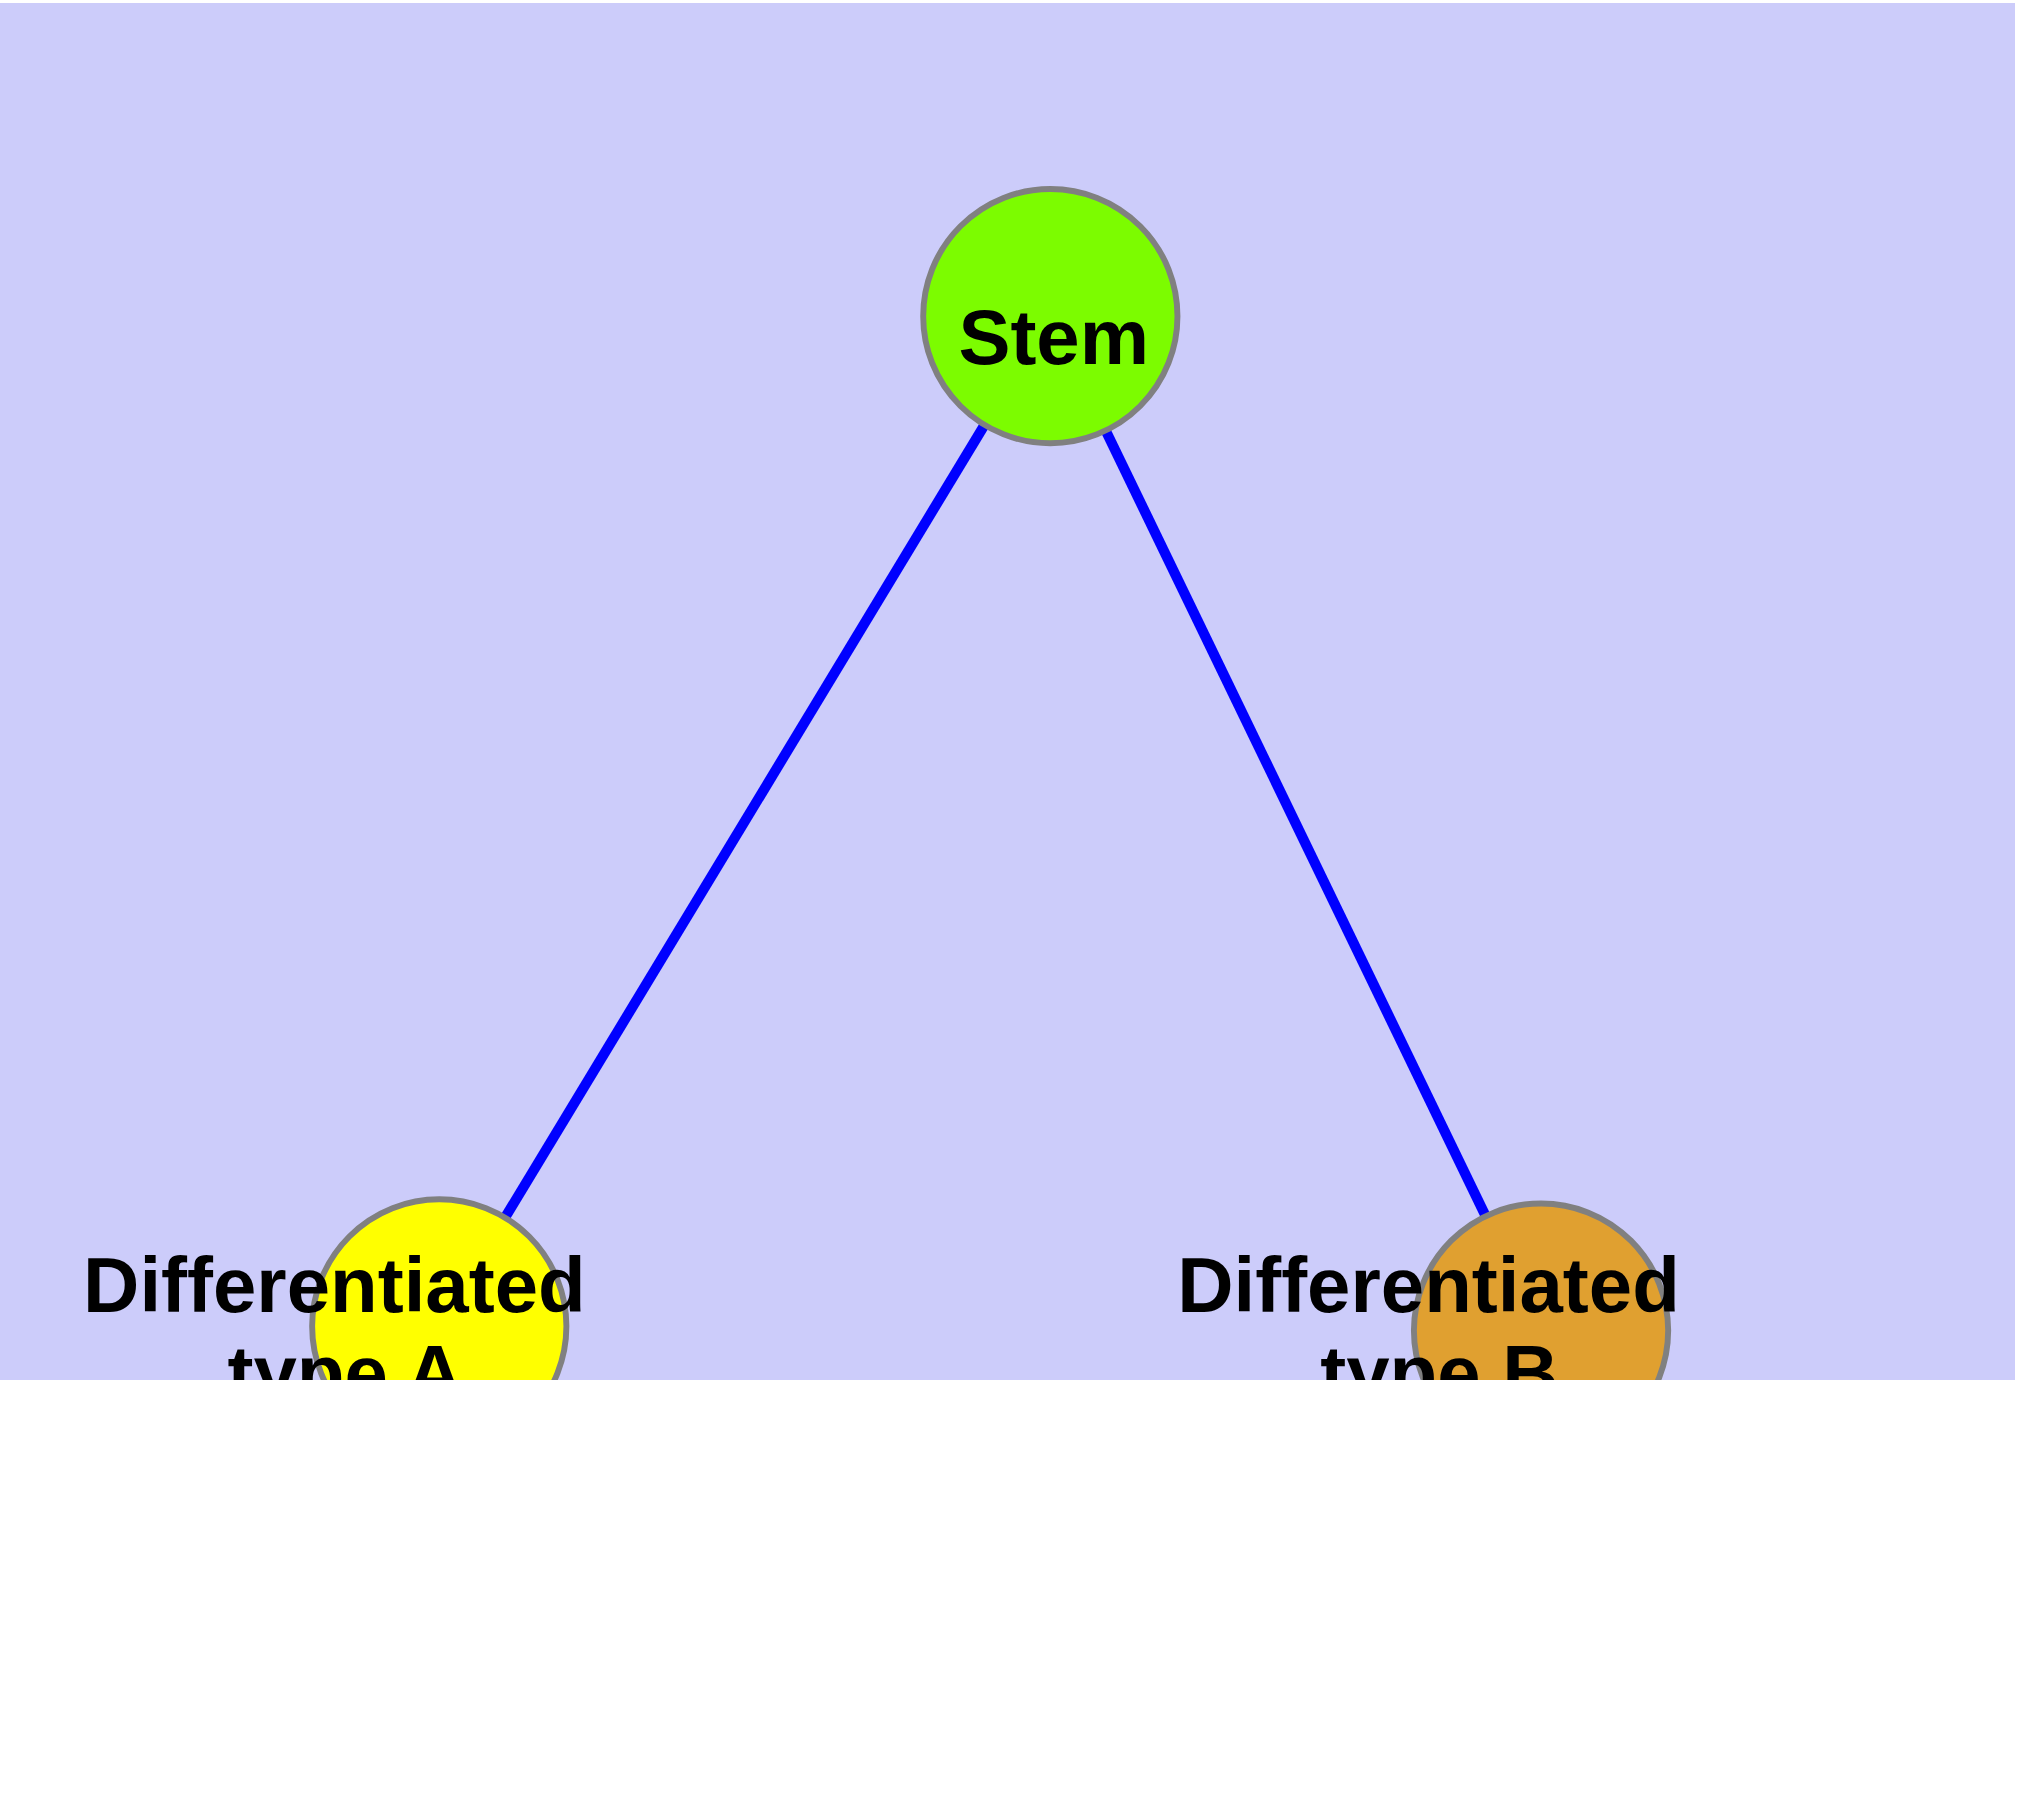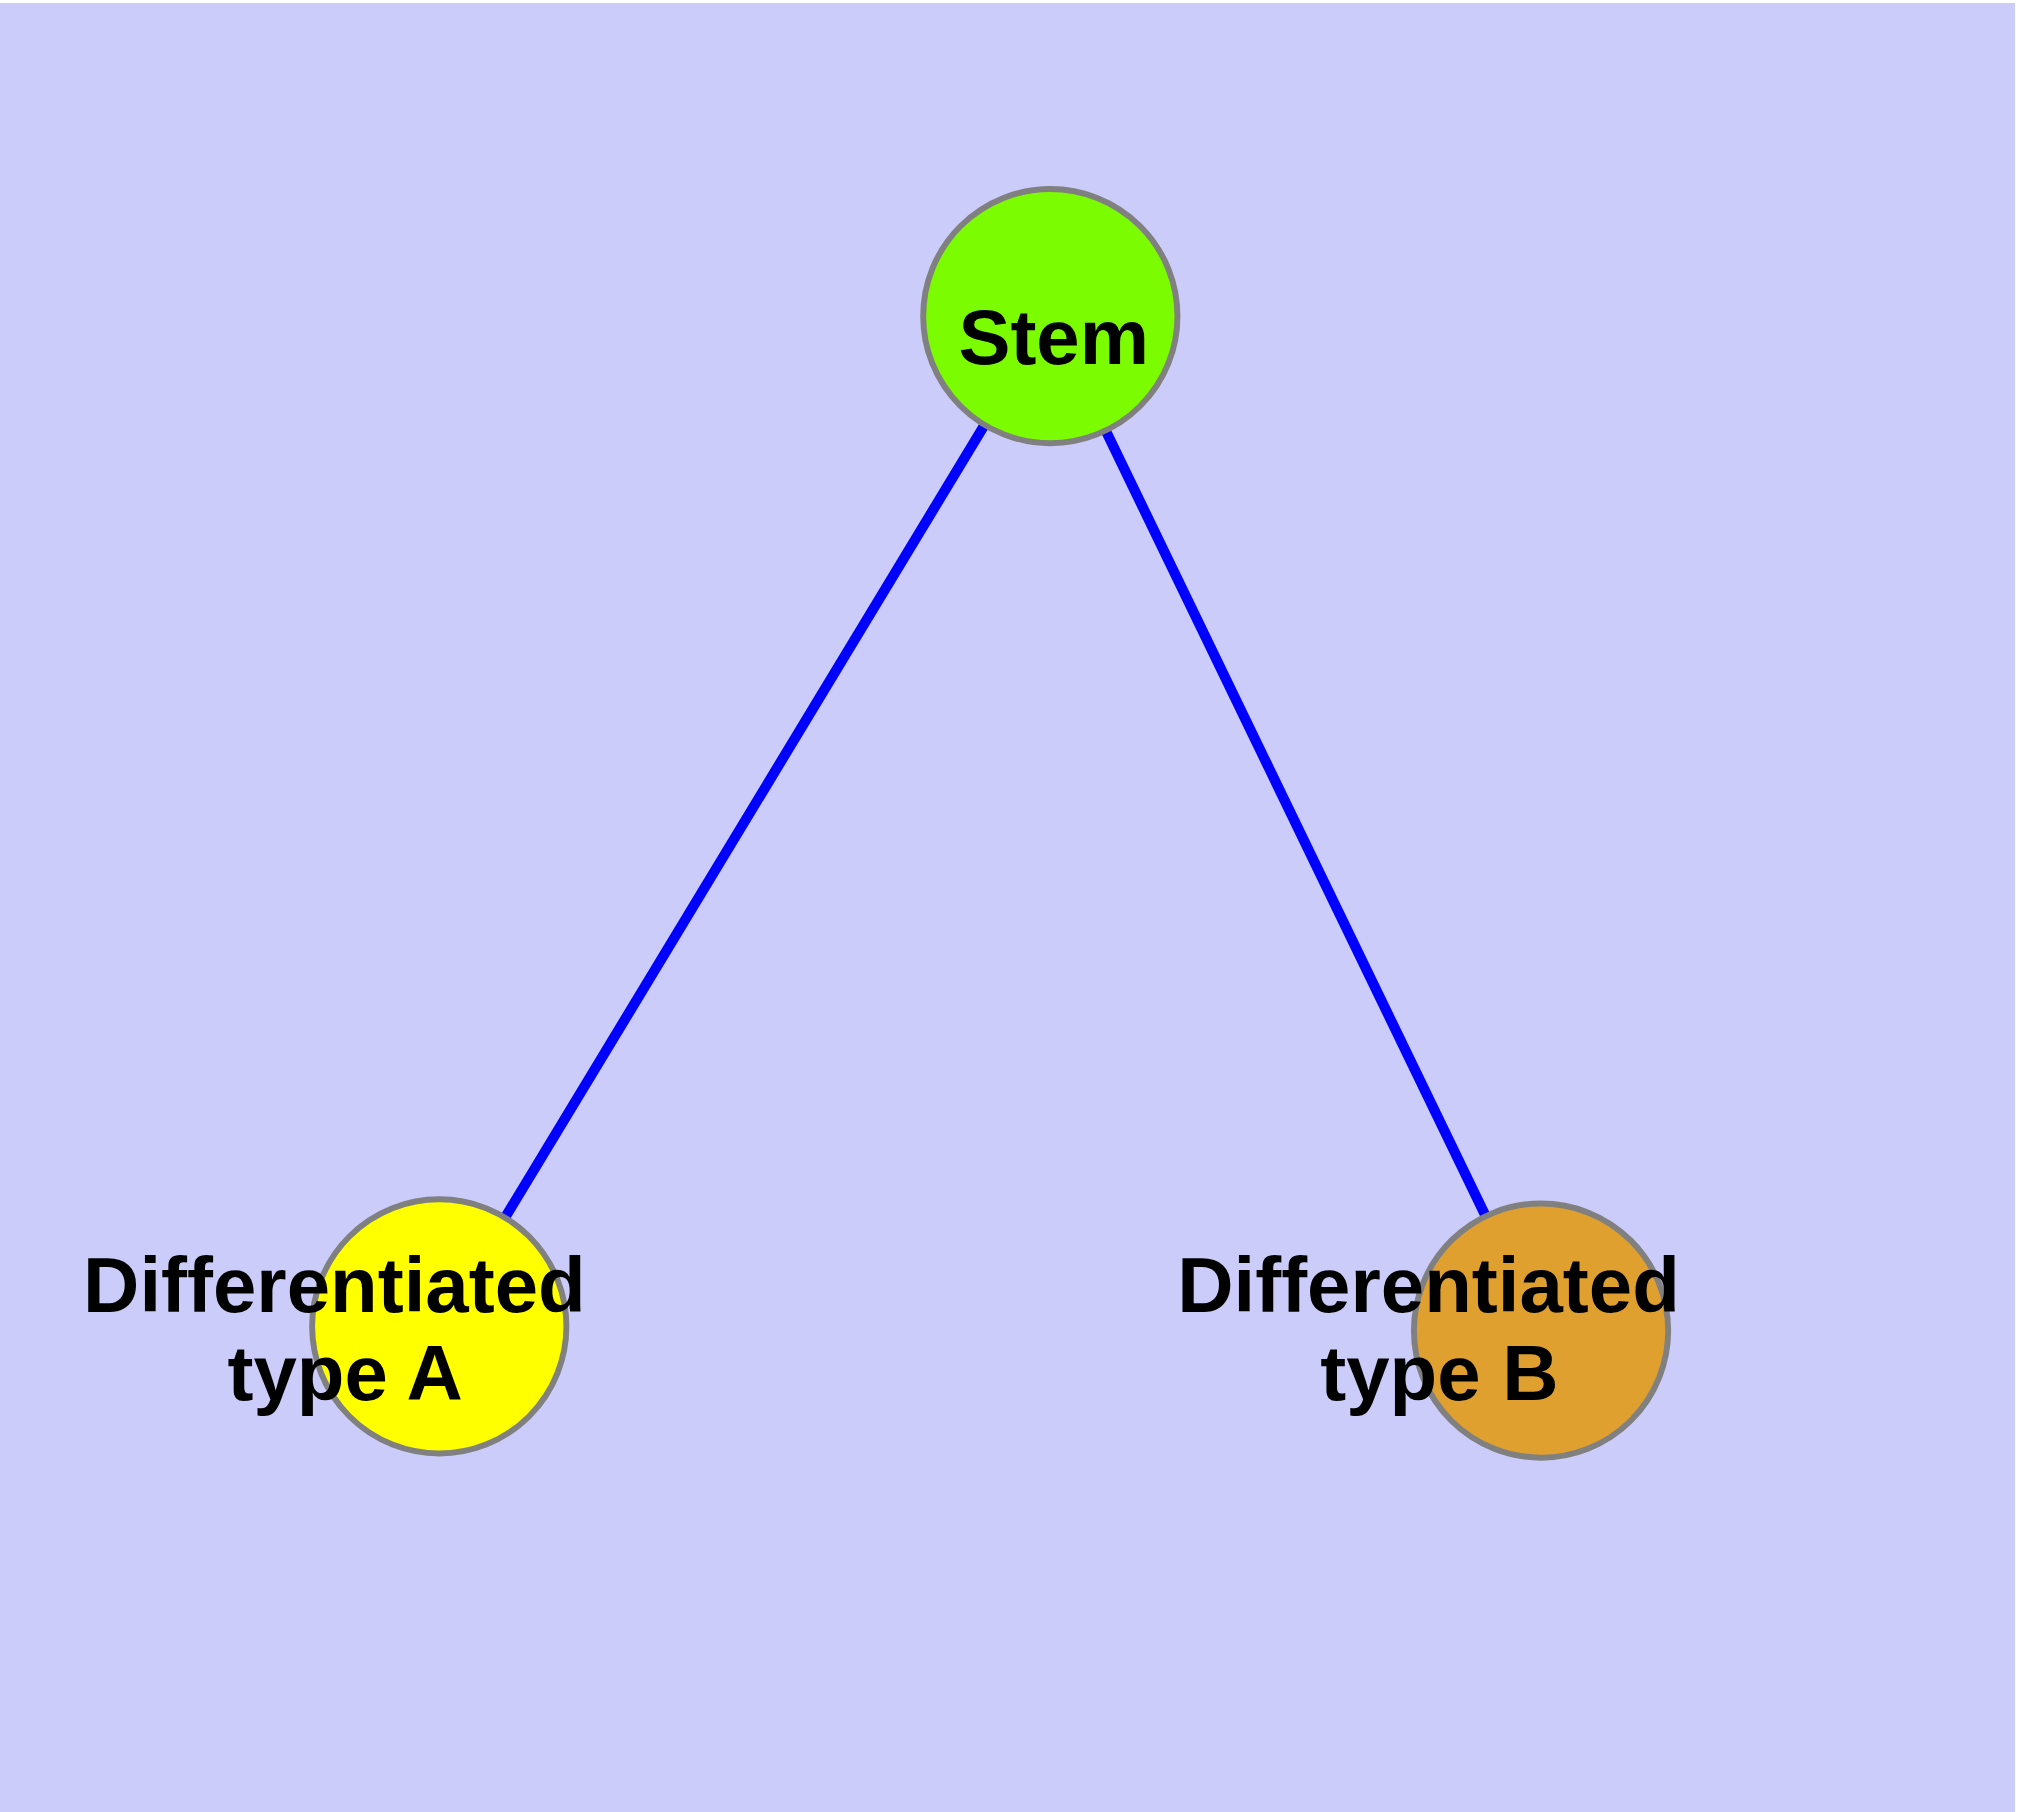--- a/index.html
+++ b/index.html
@@ -3,21 +3,21 @@
 <meta charset="utf-8">
 <style>
   html, body {
     margin: 0;
     padding: 0;
     background: #ffffff;
   }
   #canvas {
     position: relative;
     width: 2021px;
-    height: 1812px;
+    height: 1380px;
     background: #ffffff;
     overflow: hidden;
     font-family: "Liberation Sans", sans-serif;
   }
   #plot-bg {
     position: absolute;
     left: 0px;
     top: 3.4px;
     width: 2015px;
     height: 1809px;

